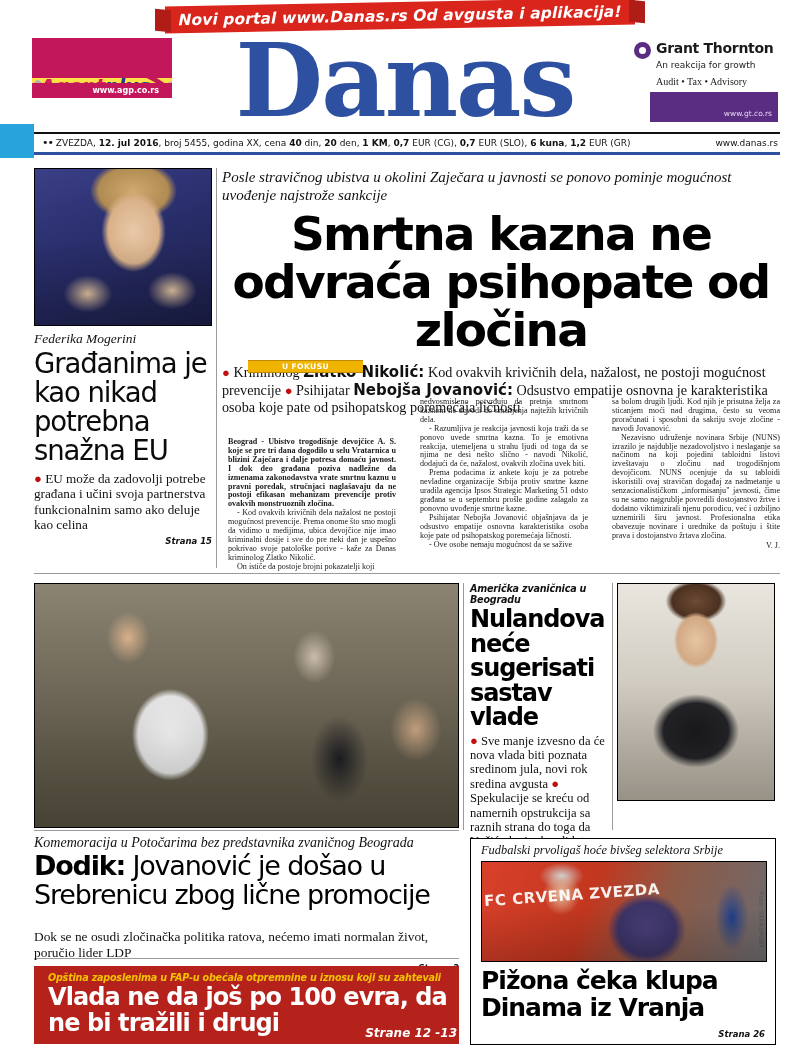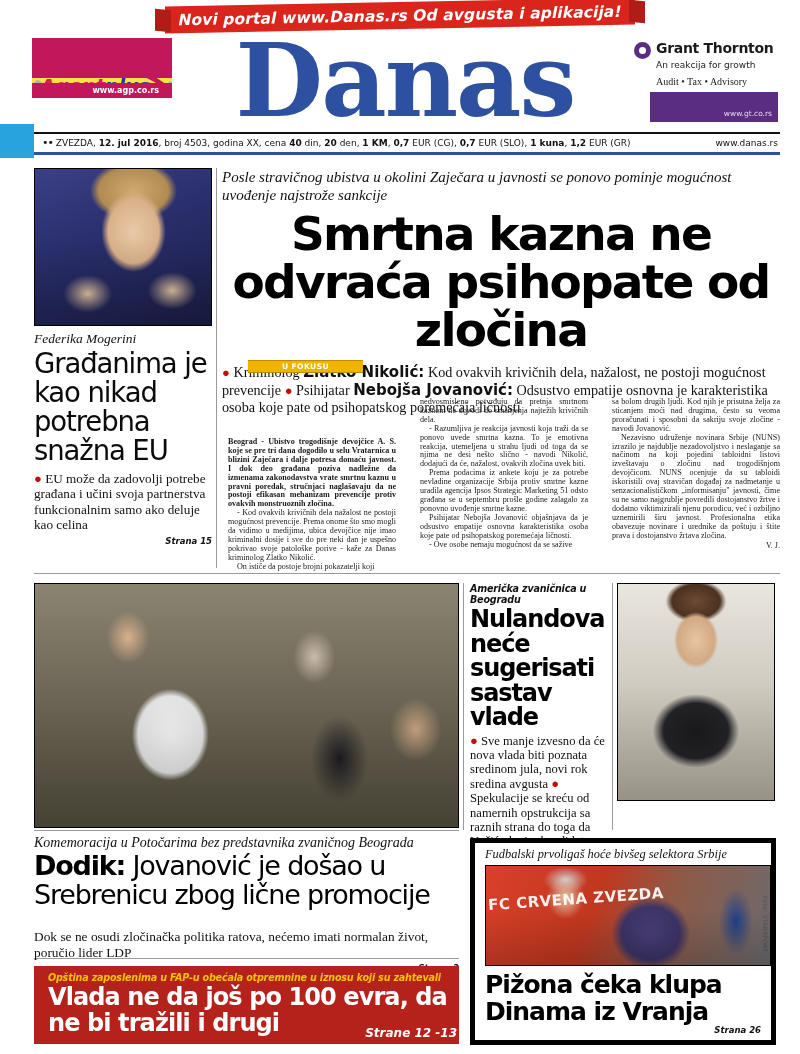--- a/index.html
+++ b/index.html
@@ -257,21 +257,21 @@
   }
   .redbox-strana {
     position:absolute; right:2px; bottom:4px;
     font-family:"DejaVu Sans", sans-serif; font-weight:bold; font-style:italic;
     font-size:12px; color:#fff;
   }
 
   
   .sportbox {
     position:absolute; left:470px; top:838px; width:306px; height:207px;
-    border:5px solid #000000; background:#fff;
+    border:1px solid #000000; background:#fff;
   }
   .sport-kicker {
     position:absolute; left:10px; top:4px;
     font-family:"Liberation Serif", serif; font-style:italic; font-size:12.4px; color:#111;
   }
   .sport-photo { position:absolute; left:10px; top:22px; width:286px; height:101px; }
   .sport-head {
     position:absolute; left:10px; top:128px; right:8px;
     font-family:"DejaVu Sans", sans-serif; font-weight:bold;
     font-size:25px; line-height:27px; letter-spacing:-1px; color:#000;
@@ -370,33 +370,33 @@
     </div>
   </div>
 
   <div class="blue-tab"></div>
   <div class="rule-top"></div>
   <div class="rule-bot"></div>
   <div class="dateline">
     <span class="dots">••</span>
     <span>ZVEZDA</span>,
     <b>12. jul 2016</b>,
-    <span>broj 4503</span>,
+    <span>broj 5455</span>,
     <span>godina XX</span>,
     <span>cena</span>
     <b>40</b>
     <span>din</span>,
     <b>20</b>
     <span>den</span>,
     <b>1 KM</b>,
     <b>0,7</b>
     <span>EUR (CG)</span>,
     <b>0,7</b>
     <span>EUR (SLO)</span>,
-    <b>1 kuna</b>,
+    <b>6 kuna</b>,
     <b>1,2</b>
     <span>EUR (GR)</span>
   </div>
   <div class="dateline-site">www.danas.rs</div>
 
   <div class="col-left">
     <div class="photo mogerini-photo ph-mogerini">
       <div class="ph-shade"></div>
     </div>
     <div class="cap-italic">Federika Mogerini</div>

